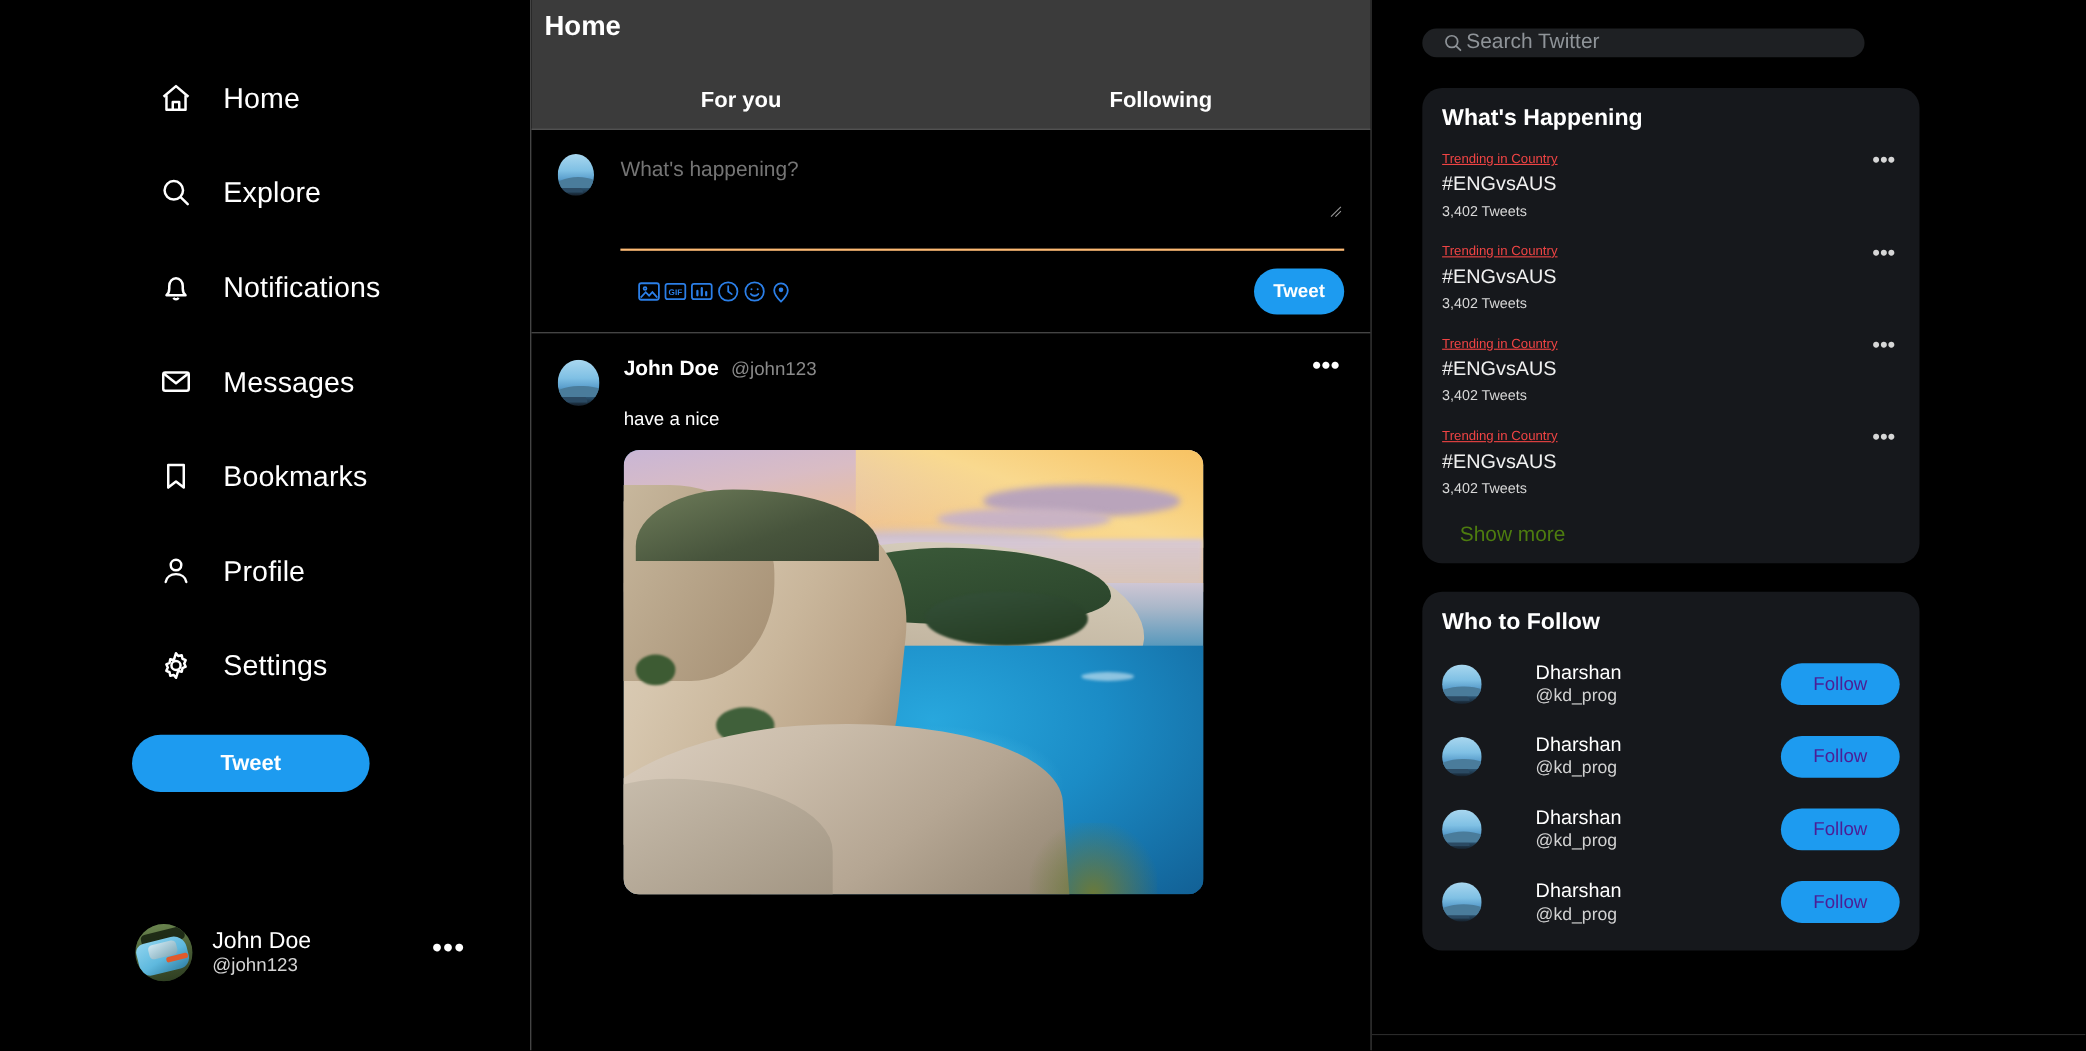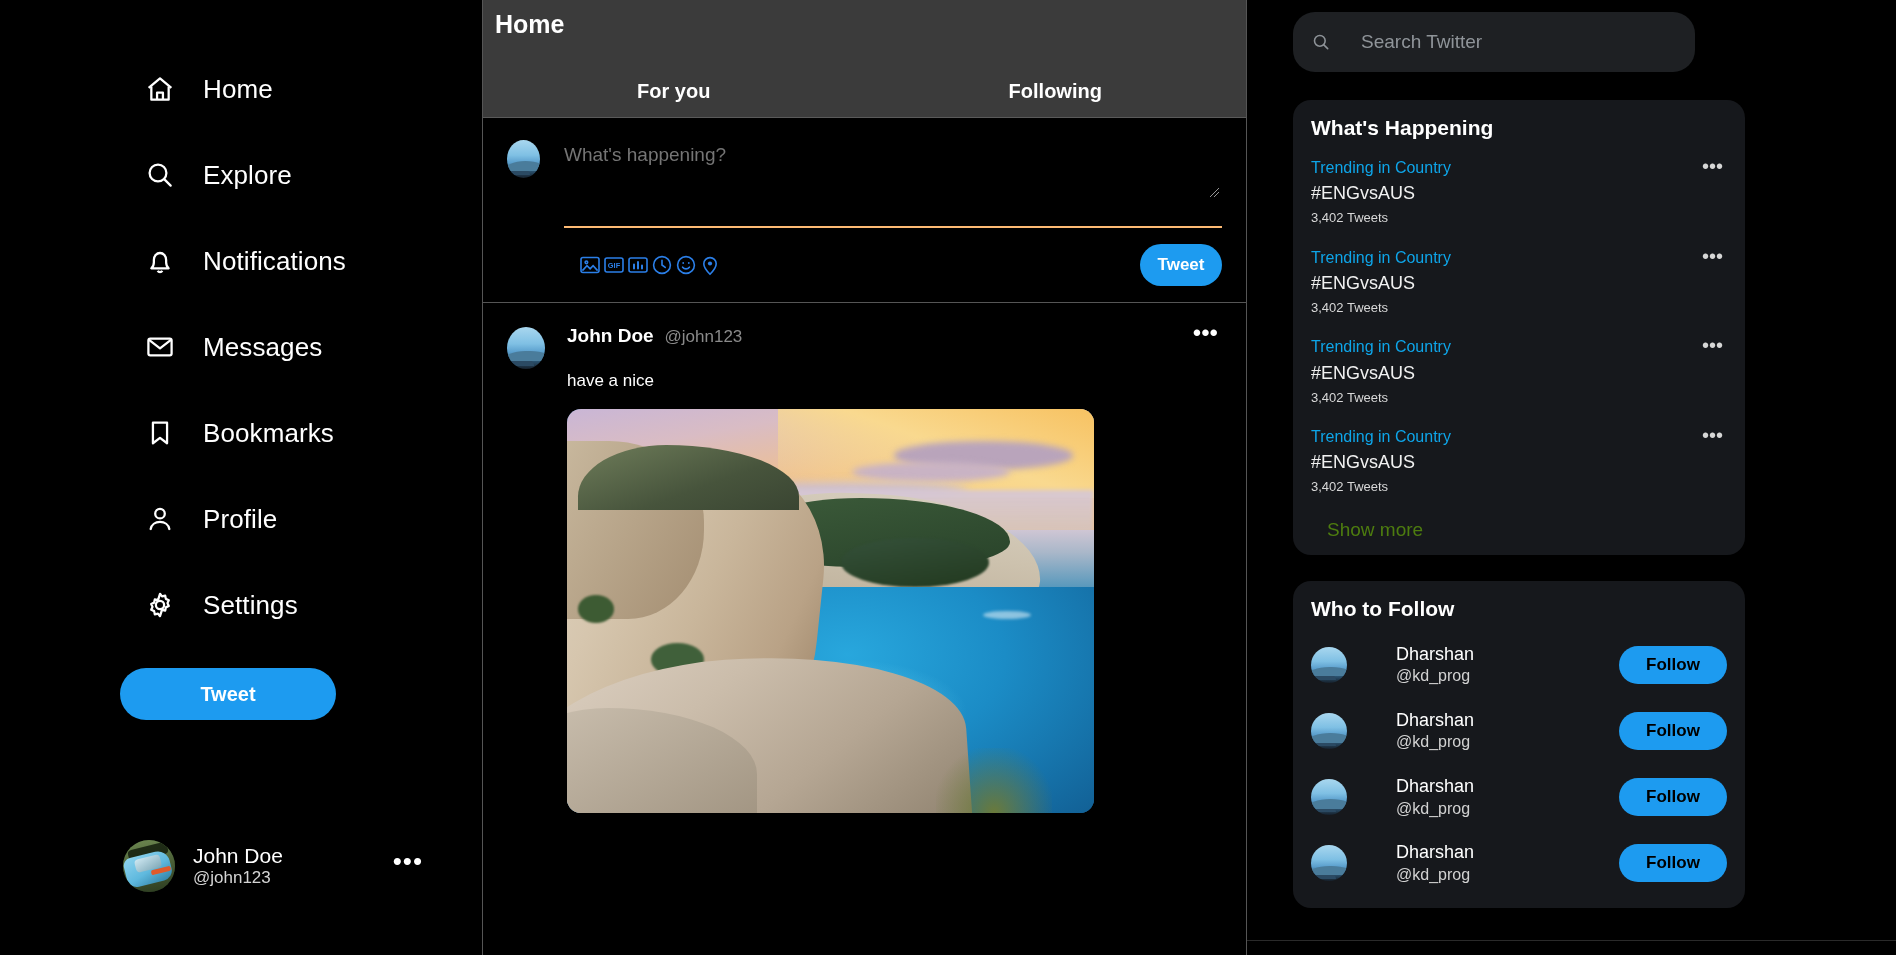--- a/index.html
+++ b/index.html
@@ -211,59 +211,60 @@
   .ph-foam2 { position:absolute; right:12%; top:50%; width:9%; height:2%;
     background: rgba(255,255,255,.5); border-radius:50%; filter: blur(1.5px); }
 
   
   .right-col {
     flex: 1; height: 955px; background: #000;
     padding: 12px 0 0 46px;
     position: relative;
   }
   .search-wrap {
-    width: 402px; height: 60px;
+    width: 402px; height: 26px;
     background: #1e2023; border-radius: 22px;
-    display: flex; align-items: center; gap: 30px;
+    display: flex; align-items: center; gap: 2px;
     padding: 0 18px;
     margin-bottom: 28px;
+    margin-top: 14px;
   }
   .search-wrap .sico { color: #8d9297; flex: 0 0 20px; display:flex; }
   .search-wrap .sico svg { width:20px; height:20px; display:block;}
   .search-input {
     border:none; outline:none; background:transparent;
     color:#fff; font-size:19px; width:100%;
     font-family:"Liberation Sans", sans-serif;
   }
   .search-input::placeholder { color:#8f9499; }
 
   .card {
     width: 452px; background: #16181c; border-radius: 18px;
     padding: 16px 0 14px 0; margin-bottom: 26px;
   }
   .card-title { color:#fff; font-size: 21px; font-weight: bold; padding: 0 18px 8px 18px; }
   .trend { padding: 8px 18px 10px 18px; position: relative; cursor:pointer; }
-  .trend-cat { color:#0ea5e9; font-size: 16px; line-height: 1.45; }
+  .trend-cat { color:#ef4444; font-size: 12px; line-height: 1.45; text-decoration: underline; }
   .trend-tag { color:#f1f1f1; font-size: 18px; line-height: 1.5; margin-top:1px; }
   .trend-count { color:#d8d8d8; font-size: 13px; line-height:1.5; margin-top:1px;}
   .trend-dots { position:absolute; right:22px; top:12px; color:#d6d6d6; font-size:20px; line-height:.6; cursor:pointer; }
   .show-more { color:#4d7c0f; font-size:19px; padding: 12px 18px 0 34px; cursor:pointer; }
 
   .follow-row {
     display:flex; align-items:center; gap: 18px;
     padding: 8px 18px; margin-top: 6px;
   }
   .follow-row .fav { width:36px; height:36px; border-radius:50%; flex:0 0 36px; overflow:hidden; position:relative; }
   .follow-names { display:flex; flex-direction:column;margin-left:31px; }
   .f-name { color:#fff; font-size:18px; line-height:1.3; }
   .f-handle { color:#d2d2d2; font-size:16px; line-height:1.3; }
   .follow-btn {
     margin-left:auto; width:108px; height:38px;
     background:#1d9bf0; border:none; border-radius:20px;
-    color:#000000; font-size:17px; font-weight:bold; cursor:pointer;
+    color:#4c1d95; font-size:17px; font-weight:normal; cursor:pointer;
     font-family:"Liberation Sans", sans-serif;
   }
   .bottom-edge { position:absolute; left:0; right:0; bottom:14px; height:1px; background:#2a2a2a; }
 </style>
 </head>
 <body>
 
 <div class="app">
 
   <nav class="left-sidebar">

